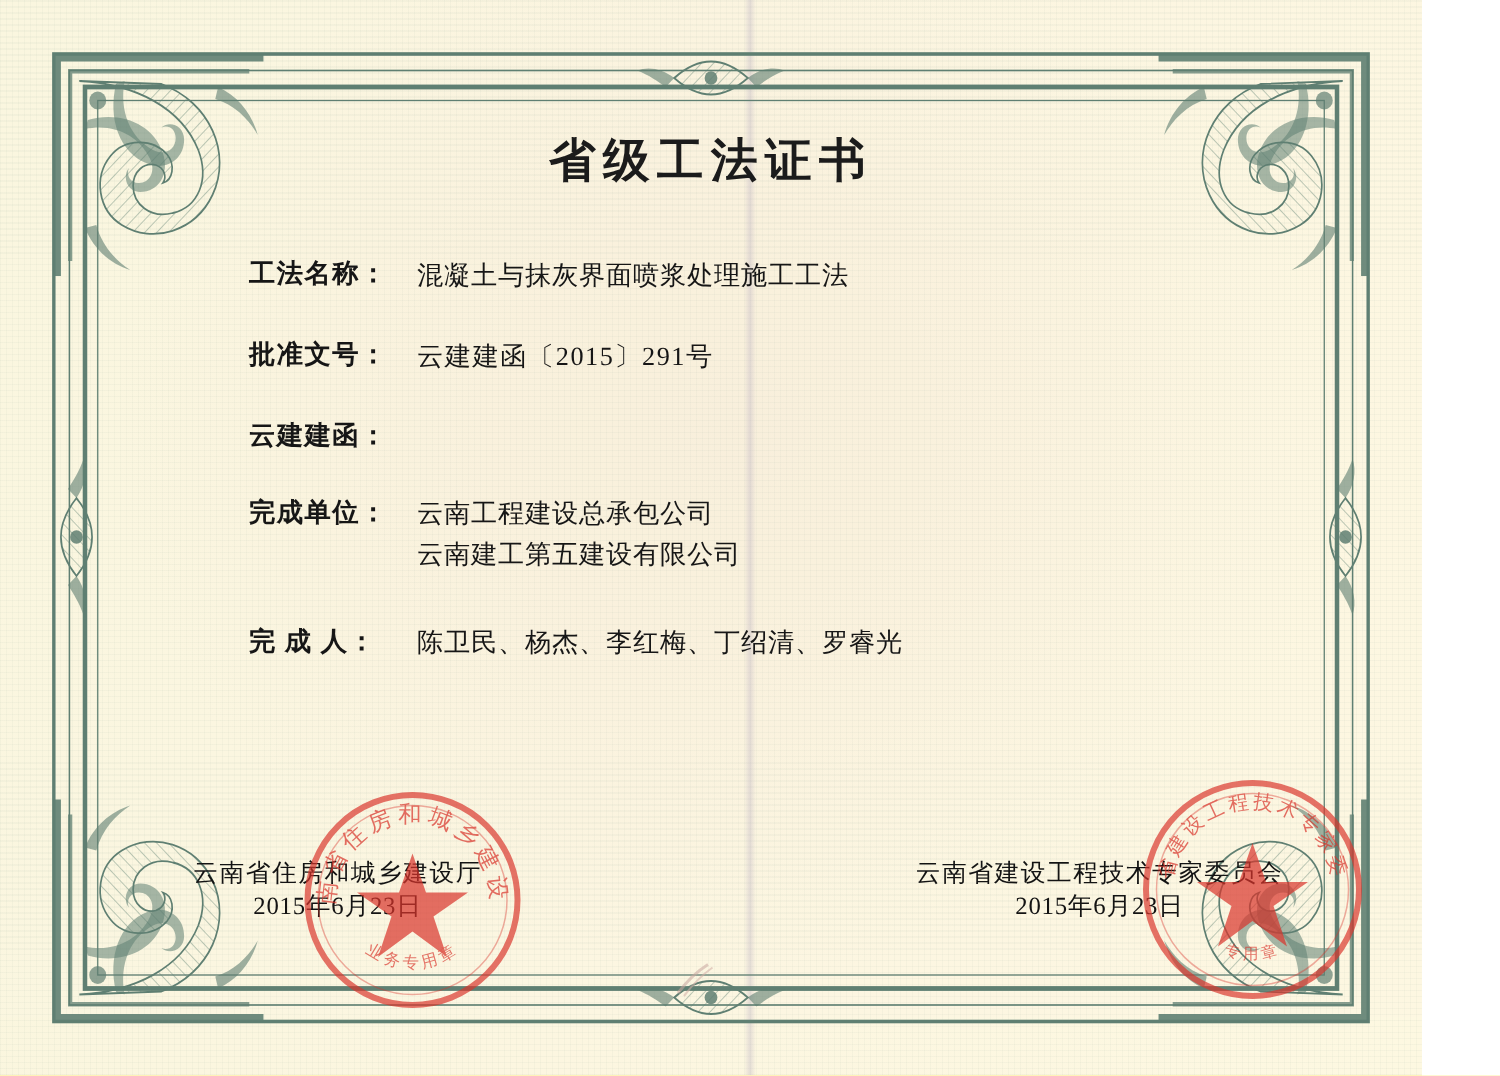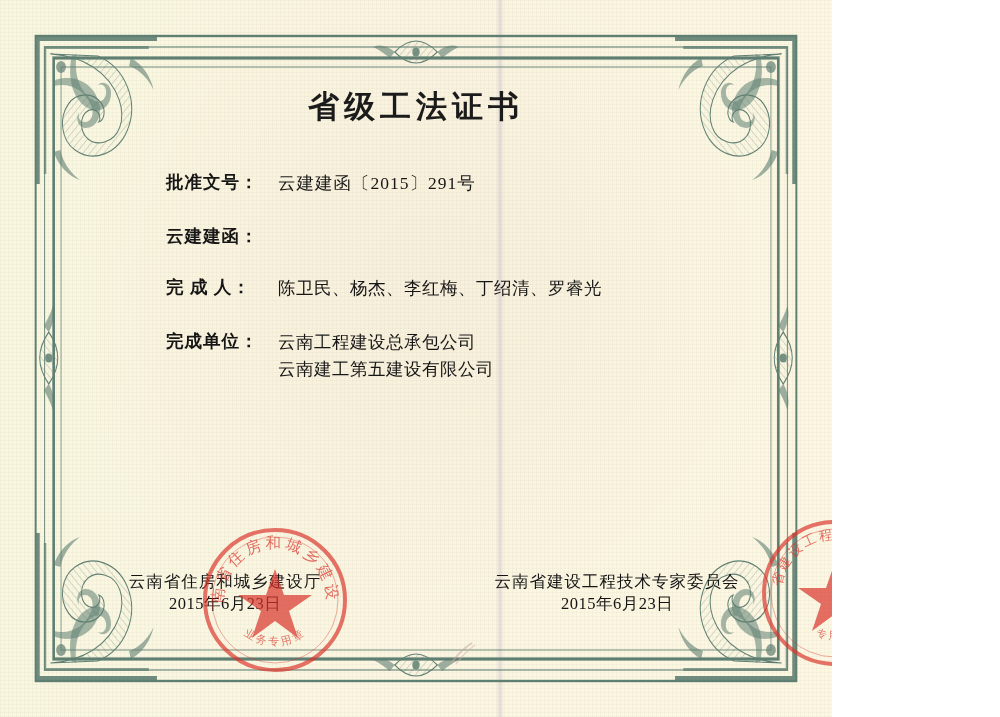--- a/index.html
+++ b/index.html
@@ -5,21 +5,21 @@
   html, body {
     margin: 0;
     padding: 0;
     background: #ffffff;
   }
   body {
     font-family: "Liberation Serif", serif;
   }
   .certificate {
     position: relative;
-    width: 832px;
+    width: 948px;
     height: 717px;
     background: #fde047;
     overflow: hidden;
   }
   
   .paper-texture {
     position: absolute;
     inset: 0;
     background-image:
       repeating-linear-gradient(0deg, rgba(120,150,140,0.055) 0px, rgba(120,150,140,0.055) 1px, rgba(255,255,255,0) 1px, rgba(255,255,255,0) 4px),
@@ -197,41 +197,45 @@
       <use href="#midorn" transform="translate(914,324) rotate(90)"></use>
     </svg>
   </div>
 
   <div class="content">
 
     <div class="cert-title">省级工法证书</div>
 
     <div class="fields">
 
+      <div class="field-row">
+        <div class="field-label">工法名称：</div>
+        <div class="field-value">混凝土与抹灰界面喷浆处理施工工法</div>
+      </div>
 
       <div class="field-row">
         <div class="field-label">批准文号：</div>
         <div class="field-value mono">云建建函〔2015〕291号</div>
       </div>
 
       <div class="field-row">
         <div class="field-label">云建建函：</div>
-      </div>
-
-      <div class="field-row completer">
-        <div class="field-label">完 成 人：</div>
-        <div class="field-value">陈卫民、杨杰、李红梅、丁绍清、罗睿光</div>
       </div>
 
       <div class="field-row wide">
         <div class="field-label">完成单位：</div>
         <div class="field-value">
           <span>云南工程建设总承包公司</span>
           <span class="line2">云南建工第五建设有限公司</span>
         </div>
+      </div>
+
+      <div class="field-row completer">
+        <div class="field-label">完 成 人：</div>
+        <div class="field-value">陈卫民、杨杰、李红梅、丁绍清、罗睿光</div>
       </div>
 
     </div>
 
     <div class="signature-area">
       <div class="sig-block">
         <div class="sig-org">云南省住房和城乡建设厅</div>
         <div class="sig-date">2015年6月23日</div>
       </div>
       <div class="sig-block">

